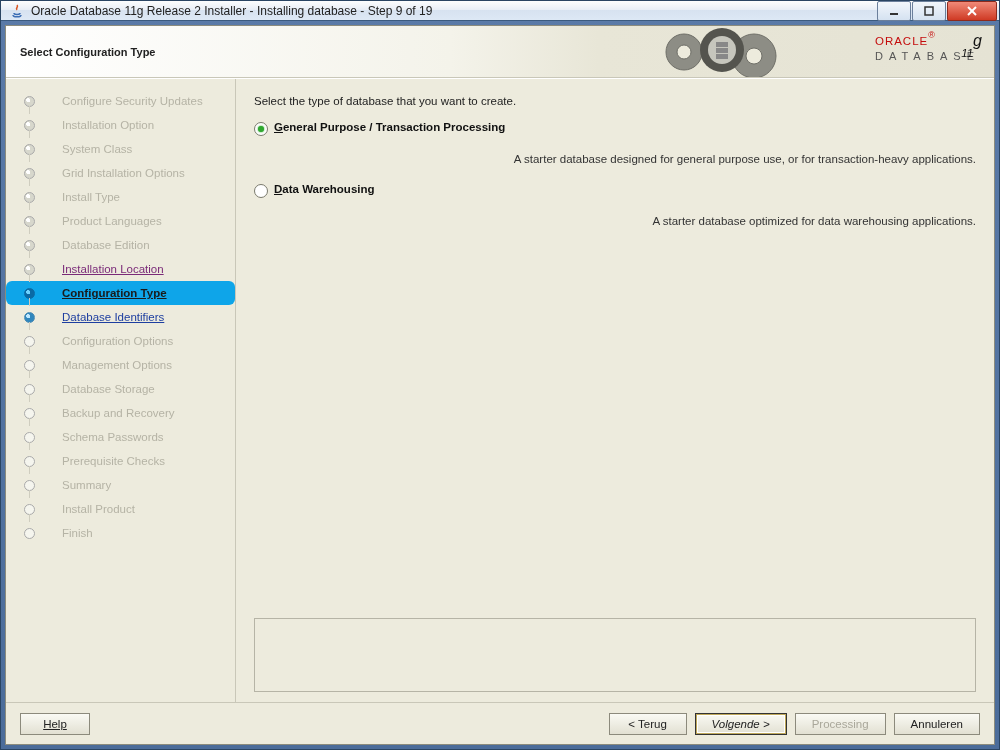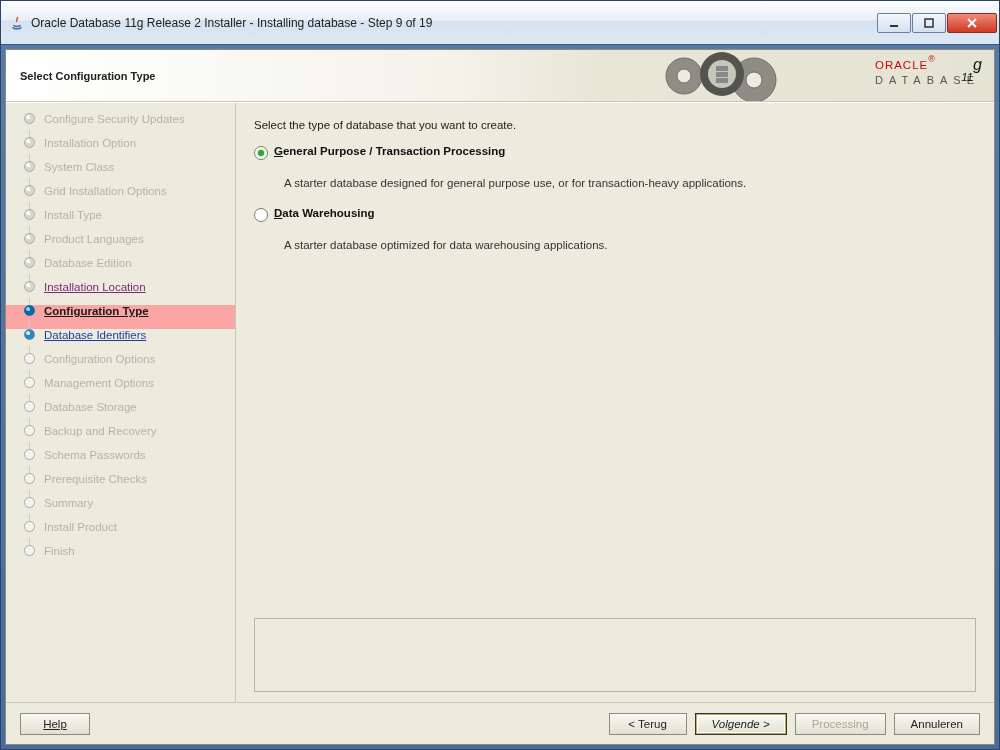--- a/index.html
+++ b/index.html
@@ -1,20 +1,20 @@
 <!DOCTYPE html>
 <html><head>
 <meta charset="utf-8">
 <style>
   * { box-sizing: border-box; margin: 0; padding: 0; font-family: "Segoe UI", Tahoma, sans-serif; font-size: 11.5px; }
   body { width: 1000px; height: 750px; overflow: hidden; background: #333; }
 
   
   .window { width: 1000px; height: 750px; background: linear-gradient(#5a7aa8 0, #4b6c9a 100%); border: 1px solid #2a4462; display: flex; flex-direction: column; }
-  .titlebar { height: 44px; display: flex; align-items: center; padding: 0 2px 0 8px; background: linear-gradient(#fdfdfd 0%, #e9eef6 45%, #d7e2f0 46%, #dde8f5 100%); border-bottom: 1px solid #3b5a7f; }
+  .titlebar { height: 20px; display: flex; align-items: center; padding: 0 2px 0 8px; background: linear-gradient(#fdfdfd 0%, #e9eef6 45%, #d7e2f0 46%, #dde8f5 100%); border-bottom: 1px solid #3b5a7f; }
   .titlebar .java-icon { width: 16px; height: 16px; margin-right: 6px; }
   .titlebar .title { flex: 1; color: #222; font-size: 12px; }
   .winbtns { display: flex; gap: 0; }
   .winbtn { width: 34px; height: 20px; margin-left: 1px; border: 1px solid #6b7f9b; background: linear-gradient(#f2f6fb,#d5e2f1); border-radius: 2px; display:flex; align-items:center; justify-content:center; }
   .winbtn.close { width: 50px; background: linear-gradient(#f08a78,#cf3a24); border-color:#8e2a1c; }
   .winbtn.close svg line { stroke:#fff; }
 
   
   .outerpad { flex:1; padding: 4px; }
   .panel { width:100%; height:100%; background:#edebdd; border:1px solid #8b8b7d; display:flex; flex-direction:column; }
@@ -28,42 +28,42 @@
   .oracle .o1 .r { font-size:9px; vertical-align:super; }
   .oracle .o2 { color:#555; font-size:11px; letter-spacing:6px; }
   .oracle .ver { color:#111; font-size:30px; font-style:italic; font-family:"Times New Roman",serif; position:absolute; right:-2px; top:0;text-align:right; }
   .oracle .ver sup { font-size:16px; font-style:italic; }
 
   
   .middle { flex:1; display:flex; border-top:1px solid #fff; }
 
   
   .sidebar { width:230px; border-right:1px solid #c9c7b8; padding:10px 0 10px 0; background:#edebdd; }
-  .stepitem { display:flex; align-items:flex-start; height:24px; padding-left:22px; position:relative; }
+  .stepitem { display:flex; align-items:center; height:24px; padding-left:40px; position:relative; }
   .stepitem .dot { width:11px; height:11px; border-radius:50%; border:1px solid #aaa; background:#f5f5ee; position:absolute; left:18px; }
   .stepitem.done .dot { background: radial-gradient(circle at 35% 35%, #fff 0 25%, #d7d7cc 26% 100%); }
   .stepitem.current .dot { background: radial-gradient(circle at 35% 35%, #6fd3ff 0 25%, #0a6aa5 26% 100%); border-color:#0a6aa5; }
   .stepitem.next .dot { background: radial-gradient(circle at 35% 35%, #bfe8ff 0 25%, #2f86bd 26% 100%); border-color:#4a8ab3; }
   .stepitem .lbl { margin-left:16px; color:#b5b3a5; }
-  .stepitem.current { background:#fca5a5; }
+  .stepitem.current { background:#0ea5e9;border-radius:6px; }
   .stepitem.current .lbl { color:#1a1a1a; font-weight:bold; text-decoration:underline; }
   .stepitem.linkstyle .lbl { color:#1d3ea0; text-decoration:underline; }
   .stepitem.linkstyle.visited .lbl { color:#7a2a78; }
   .vconnect { position:absolute; left:23px; top:-7px; width:1px; height:8px; background:#cfcdbf; }
   .stepitem:first-child .vconnect { display:none; }
 
   
   .content { flex:1; padding:16px 18px; position:relative; }
   .content p.lead { color:#222; margin-bottom:14px; }
   .optrow { display:flex; align-items:flex-start; margin-bottom:8px; }
   .optrow .radio { width:14px; height:14px; border-radius:50%; border:1px solid #7a7a6d; background:#fff; margin-top:1px; position:relative; flex:none; }
   .optrow.selected .radio::after { content:""; position:absolute; left:3px; top:3px; width:6px; height:6px; border-radius:50%; background:#2fa82f; box-shadow:0 0 2px #2fa82f; }
   .optrow .optlabel { margin-left:6px; color:#111;font-weight:bold; }
   .optrow .optlabel u { text-decoration:underline; }
-  .optdesc { margin:17px 0 18px 30px; color:#333; }
+  .optdesc { margin:17px 0 18px 30px; color:#333;text-align:right; }
 
   
   .msgbox { position:absolute; left:18px; right:18px; bottom:10px; height:74px; border:1px solid #b6b4a6; background:#edebdd; }
 
   
   .footer { height:42px; border-top:1px solid #c9c7b8; display:flex; align-items:center; padding:0 14px; background:#edebdd; }
   .footer .spacer { flex:1; }
   .btn { height:22px; padding:0 16px; border:1px solid #8c8a7c; background:linear-gradient(#fafaf4,#e2e0d2); color:#222; display:inline-flex; align-items:center; justify-content:center; margin-left:8px; min-width:78px; }
   .btn.help { min-width:70px; margin-left:0; text-decoration:underline; }
   .btn.default { border:1px solid #333; box-shadow:0 0 0 1px #bfa85a inset, 0 0 0 2px #fff inset;font-style:italic; }

